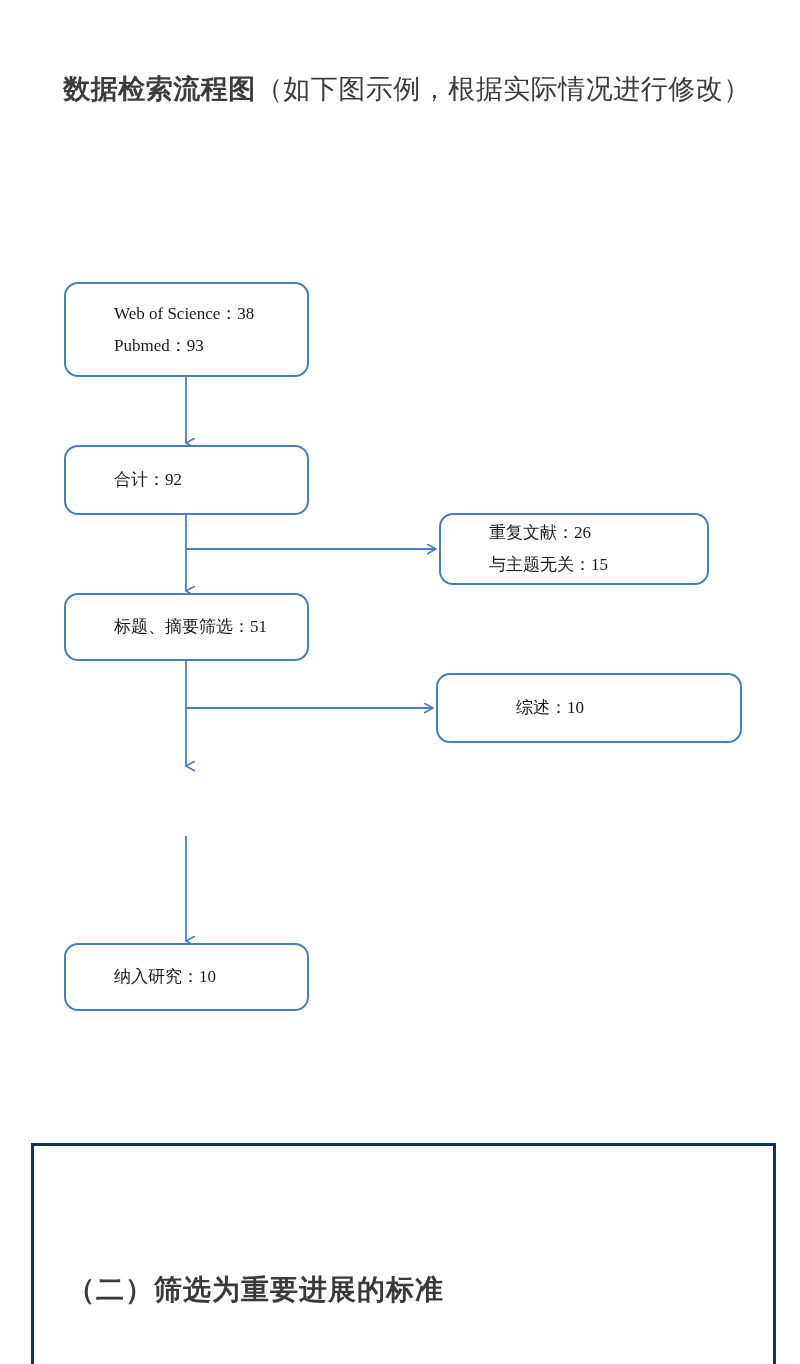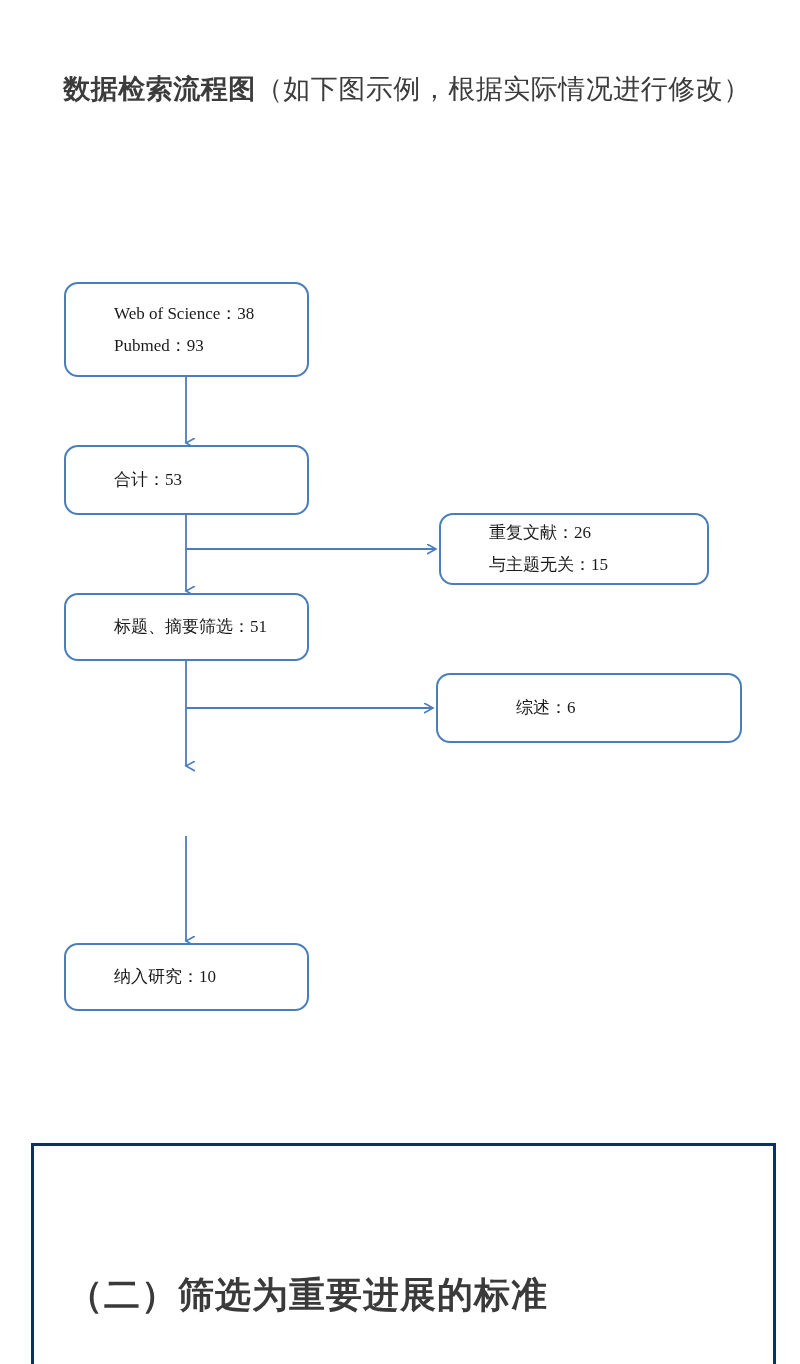--- a/index.html
+++ b/index.html
@@ -85,21 +85,21 @@
     height: 300px;
     box-sizing: border-box;
     border: 3px solid #0e3164;
     background: #ffffff;
   }
   .criteria-heading {
     position: absolute;
     left: 33px;
     top: 125px;
     font-family: "Liberation Sans", sans-serif;
-    font-size: 36px;
+    font-size: 28px;
     font-weight: bold;
     color: #3a3a3a;
     letter-spacing: 1px;
     white-space: nowrap;
   }
 </style>
 </head>
 <body>
 
 <div class="page-title">
@@ -130,34 +130,34 @@
 
     <line x1="182" y1="836" x2="182" y2="941" stroke="#4a7ebb" stroke-width="1.8" marker-end="url(#arrowDown)"></line>
   </svg>
 
   <div class="node two-line" style="left:60px; top:282px; width:245px; height:95px;">
     <span class="line">Web of Science：38</span>
     <span class="line">Pubmed：93</span>
   </div>
 
   <div class="node" style="left:60px; top:445px; width:245px; height:70px;">
-    <span class="line">合计：53</span>
+    <span class="line">合计：92</span>
   </div>
 
   <div class="node two-line" style="left:435px; top:513px; width:270px; height:72px;">
     <span class="line">重复文献：26</span>
     <span class="line">与主题无关：15</span>
   </div>
 
   <div class="node" style="left:60px; top:593px; width:245px; height:68px;">
     <span class="line">标题、摘要筛选：51</span>
   </div>
 
   <div class="node wide" style="left:432px; top:673px; width:306px; height:70px;">
-    <span class="line">综述：6</span>
+    <span class="line">综述：10</span>
   </div>
 
 
   <div class="node" style="left:60px; top:943px; width:245px; height:68px;">
     <span class="line">纳入研究：10</span>
   </div>
 
 </div>
 
 <div class="criteria-box">

